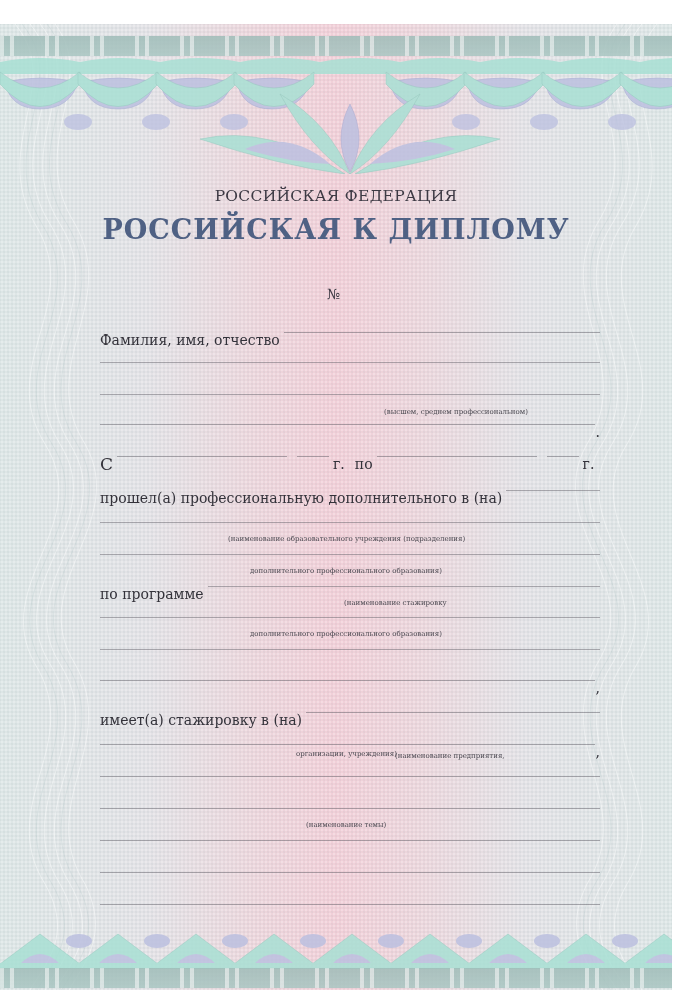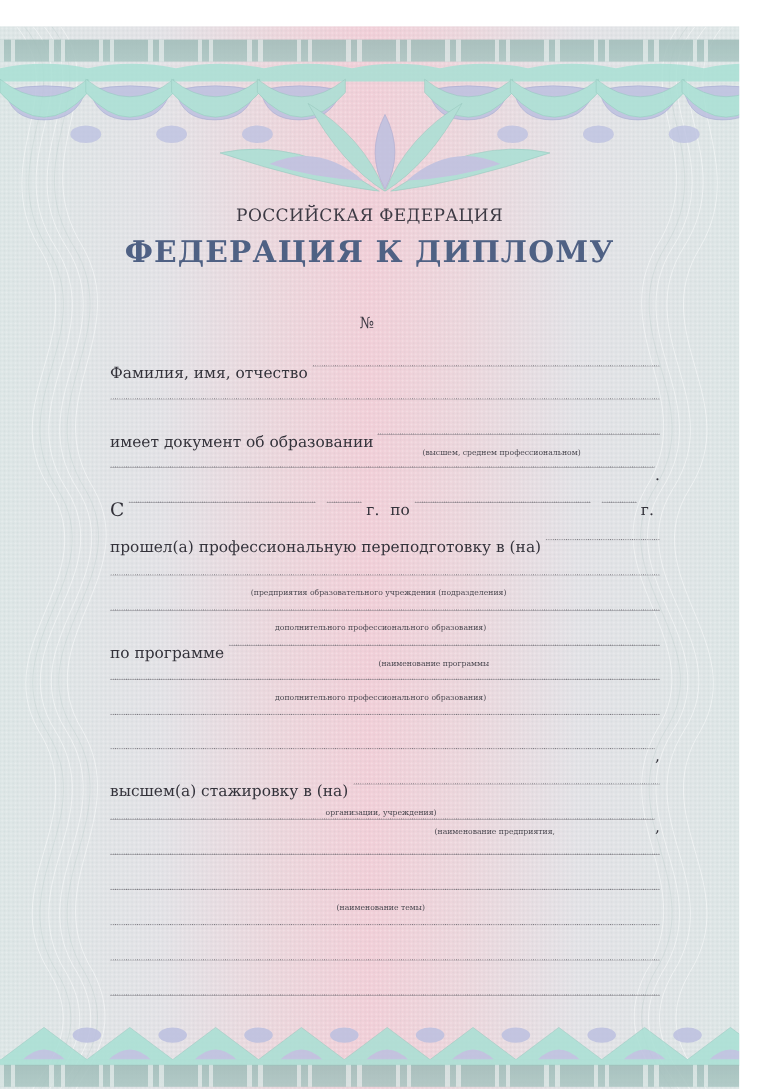--- a/index.html
+++ b/index.html
@@ -180,35 +180,34 @@
           <ellipse cx="469" cy="12" rx="13" ry="7"></ellipse>
         <ellipse cx="547" cy="12" rx="13" ry="7"></ellipse>
           <ellipse cx="625" cy="12" rx="13" ry="7"></ellipse>
       </g>
       <rect x="0" y="34" width="700" height="6" fill="#a8e0d4"></rect>
     </g>
   </svg>
   <div class="band bottom"></div>
 
   <div class="heading rf">РОССИЙСКАЯ ФЕДЕРАЦИЯ</div>
-  <div class="heading title">ФЕДЕРАЦИЯ К ДИПЛОМУ</div>
+  <div class="heading title">РОССИЙСКАЯ К ДИПЛОМУ</div>
   <div class="heading number">№</div>
 
   <div class="form">
 
     <div class="row" style="top:308px">
       <span class="label">Фамилия, имя, отчество</span>
       <span class="dots"></span>
     </div>
     <div class="row" style="top:338px">
       <span class="dots"></span>
     </div>
 
     <div class="row" style="top:370px">
-      <span class="label">имеет документ об образовании</span>
       <span class="dots"></span>
     </div>
     <div class="hint" style="left:284px;top:384px">(высшем, среднем профессиональном)</div>
     <div class="row" style="top:400px">
       <span class="dots"></span>
       <span class="punct">.</span>
     </div>
 
     <div class="row" style="top:432px">
       <span class="label" style="font-size:17px">С</span>
@@ -217,64 +216,64 @@
       <span class="dots" style="flex:0 0 32px"></span>
       <span class="label" style="padding-left:4px;padding-right:10px">г.</span>
       <span class="label">по</span>
       <span class="dots" style="flex:0 0 160px"></span>
       <span class="gap"></span>
       <span class="dots" style="flex:0 0 32px"></span>
       <span class="label" style="padding-left:4px;padding-right:0">г.</span>
     </div>
 
     <div class="row" style="top:466px">
-      <span class="label">прошел(а) профессиональную переподготовку в (на)</span>
+      <span class="label">прошел(а) профессиональную дополнительного в (на)</span>
       <span class="dots"></span>
     </div>
 
     <div class="row" style="top:498px">
       <span class="dots"></span>
     </div>
-    <div class="hint" style="left:128px;top:511px">(предприятия образовательного учреждения (подразделения)</div>
+    <div class="hint" style="left:128px;top:511px">(наименование образовательного учреждения (подразделения)</div>
 
     <div class="row" style="top:530px">
       <span class="dots"></span>
     </div>
     <div class="hint" style="left:150px;top:543px">дополнительного профессионального образования)</div>
 
     <div class="row" style="top:562px">
       <span class="label">по программе</span>
       <span class="dots"></span>
     </div>
-    <div class="hint" style="left:244px;top:575px">(наименование программы</div>
+    <div class="hint" style="left:244px;top:575px">(наименование стажировку</div>
 
     <div class="row" style="top:593px">
       <span class="dots"></span>
     </div>
     <div class="hint" style="left:150px;top:606px">дополнительного профессионального образования)</div>
 
     <div class="row" style="top:625px">
       <span class="dots"></span>
     </div>
     <div class="row" style="top:656px">
       <span class="dots"></span>
       <span class="punct">,</span>
     </div>
 
     <div class="row" style="top:688px">
-      <span class="label">высшем(а) стажировку в (на)</span>
+      <span class="label">имеет(а) стажировку в (на)</span>
       <span class="dots"></span>
     </div>
     <div class="hint" style="left:295px;top:728px">(наименование предприятия,</div>
 
     <div class="row" style="top:720px">
       <span class="dots"></span>
       <span class="punct">,</span>
     </div>
-    <div class="hint" style="left:196px;top:711px">организации, учреждения)</div>
+    <div class="hint" style="left:196px;top:726px">организации, учреждения)</div>
 
     <div class="row" style="top:752px">
       <span class="dots"></span>
     </div>
 
     <div class="row" style="top:784px">
       <span class="dots"></span>
     </div>
     <div class="hint" style="left:206px;top:797px">(наименование темы)</div>
 

